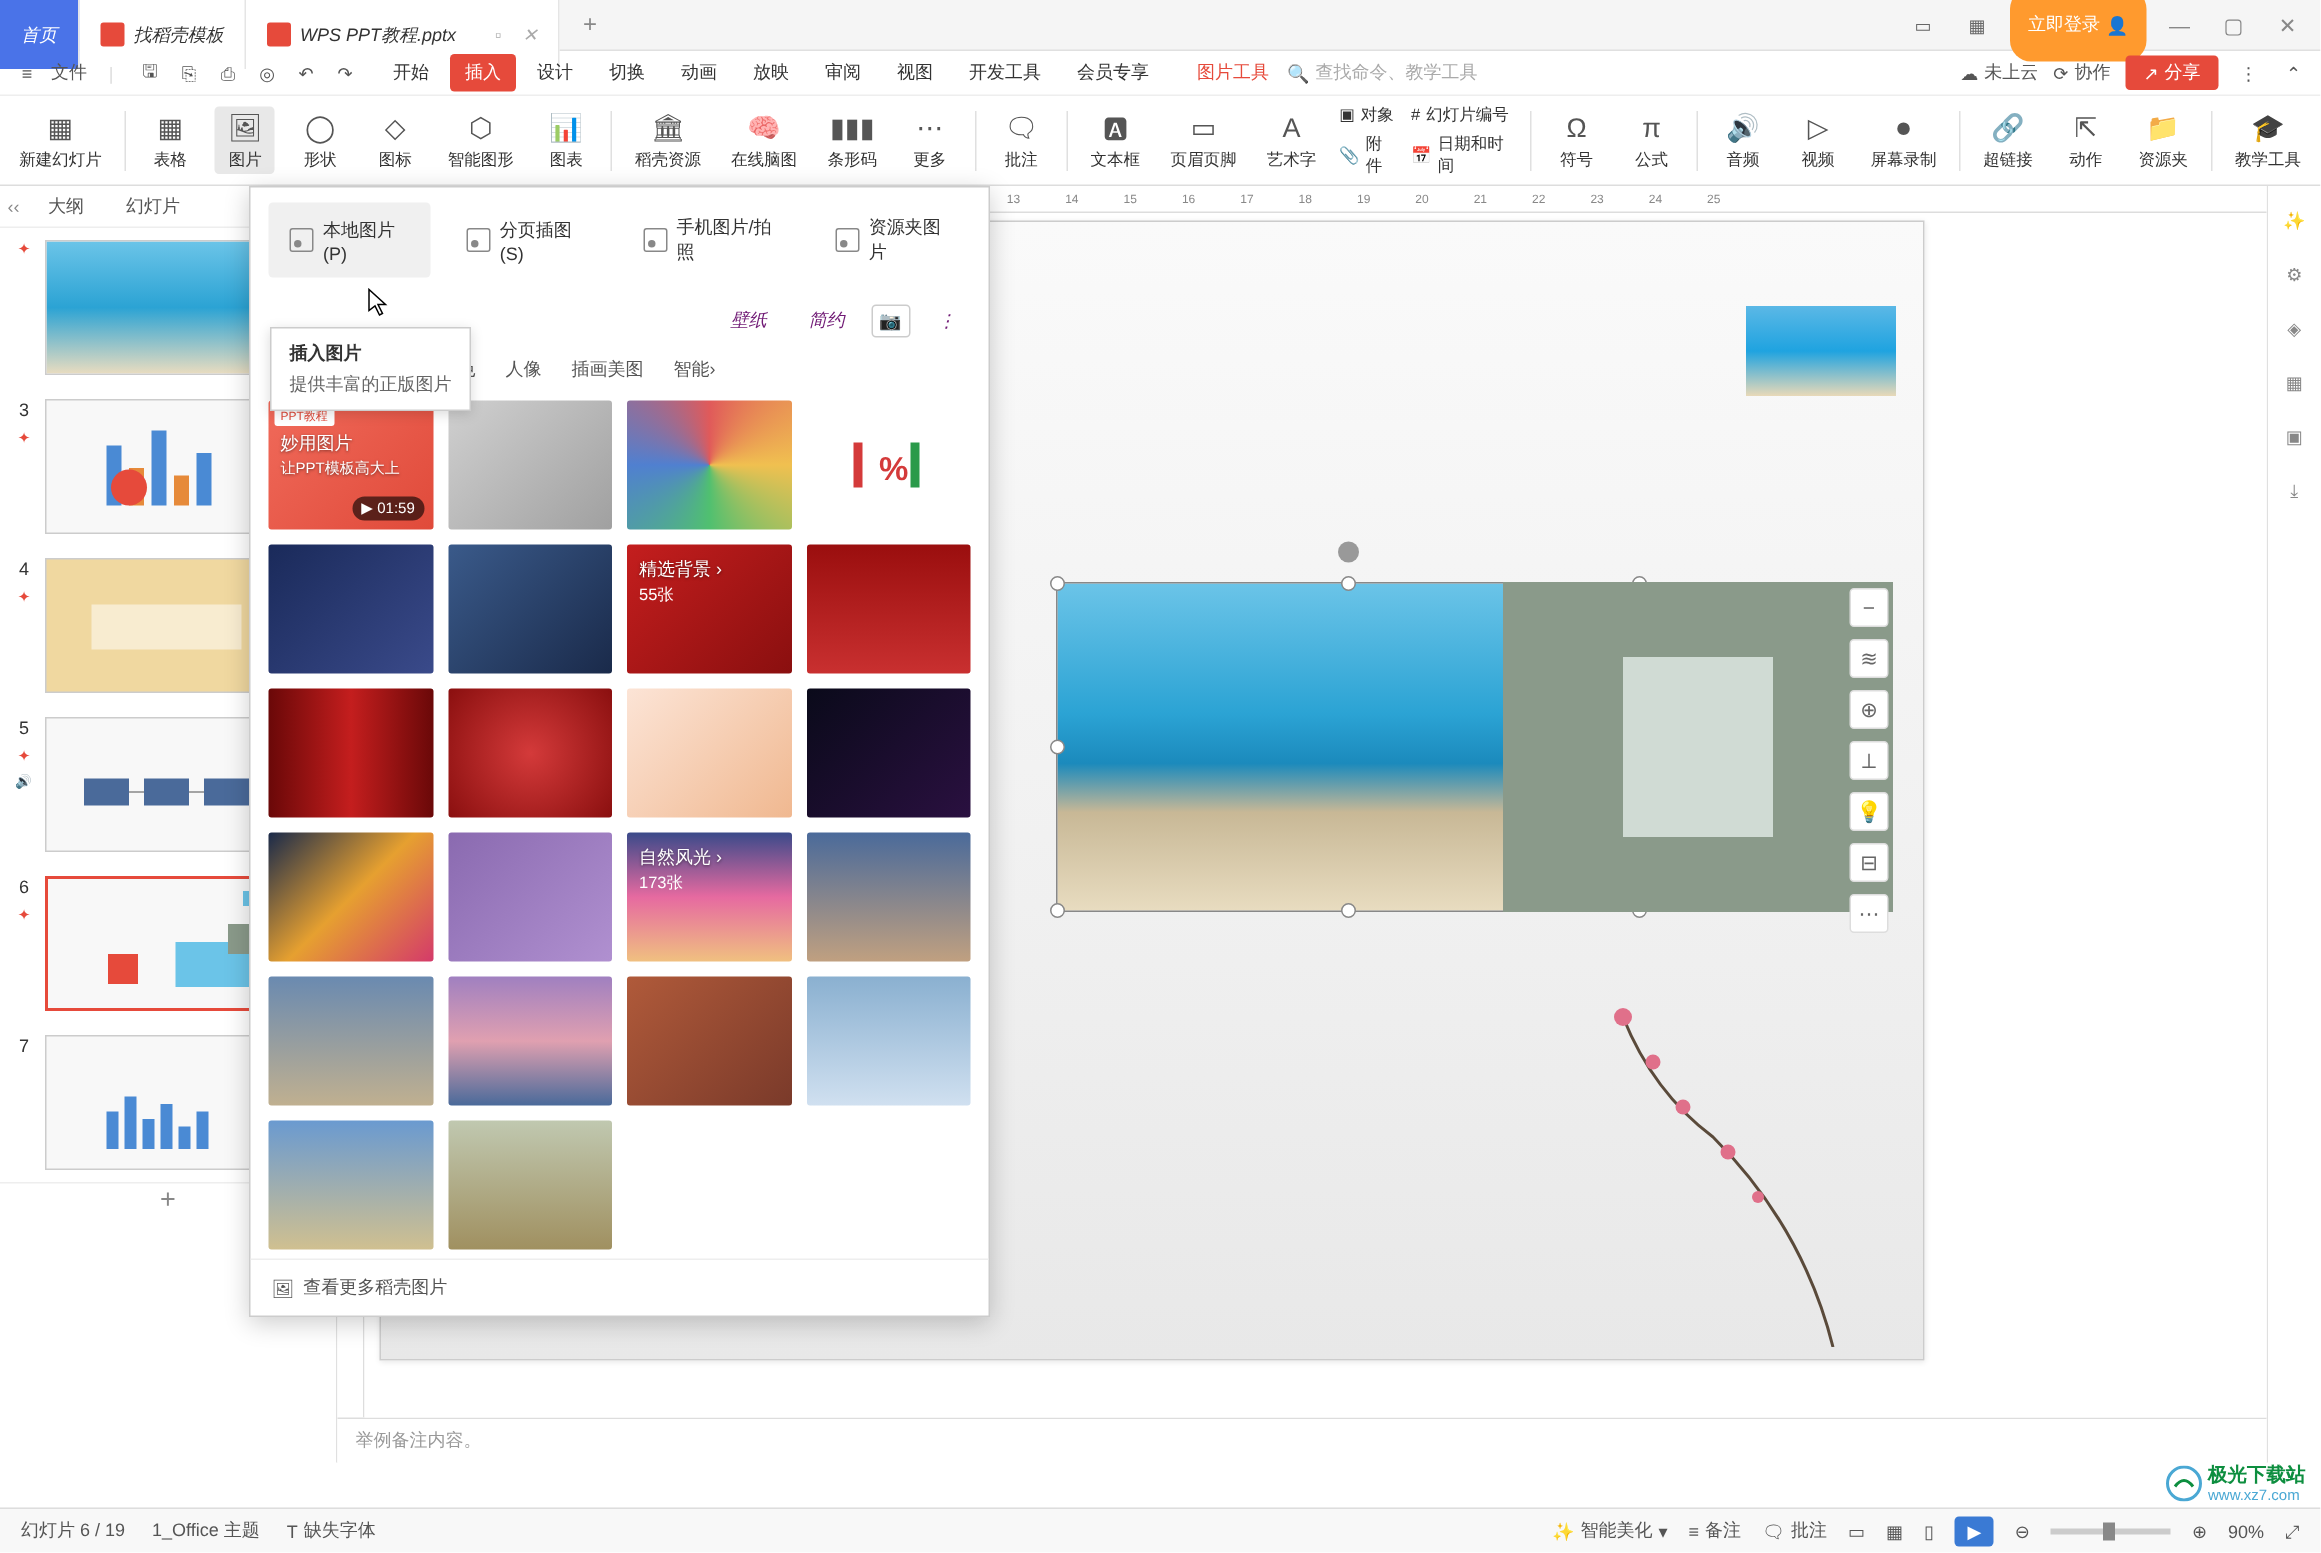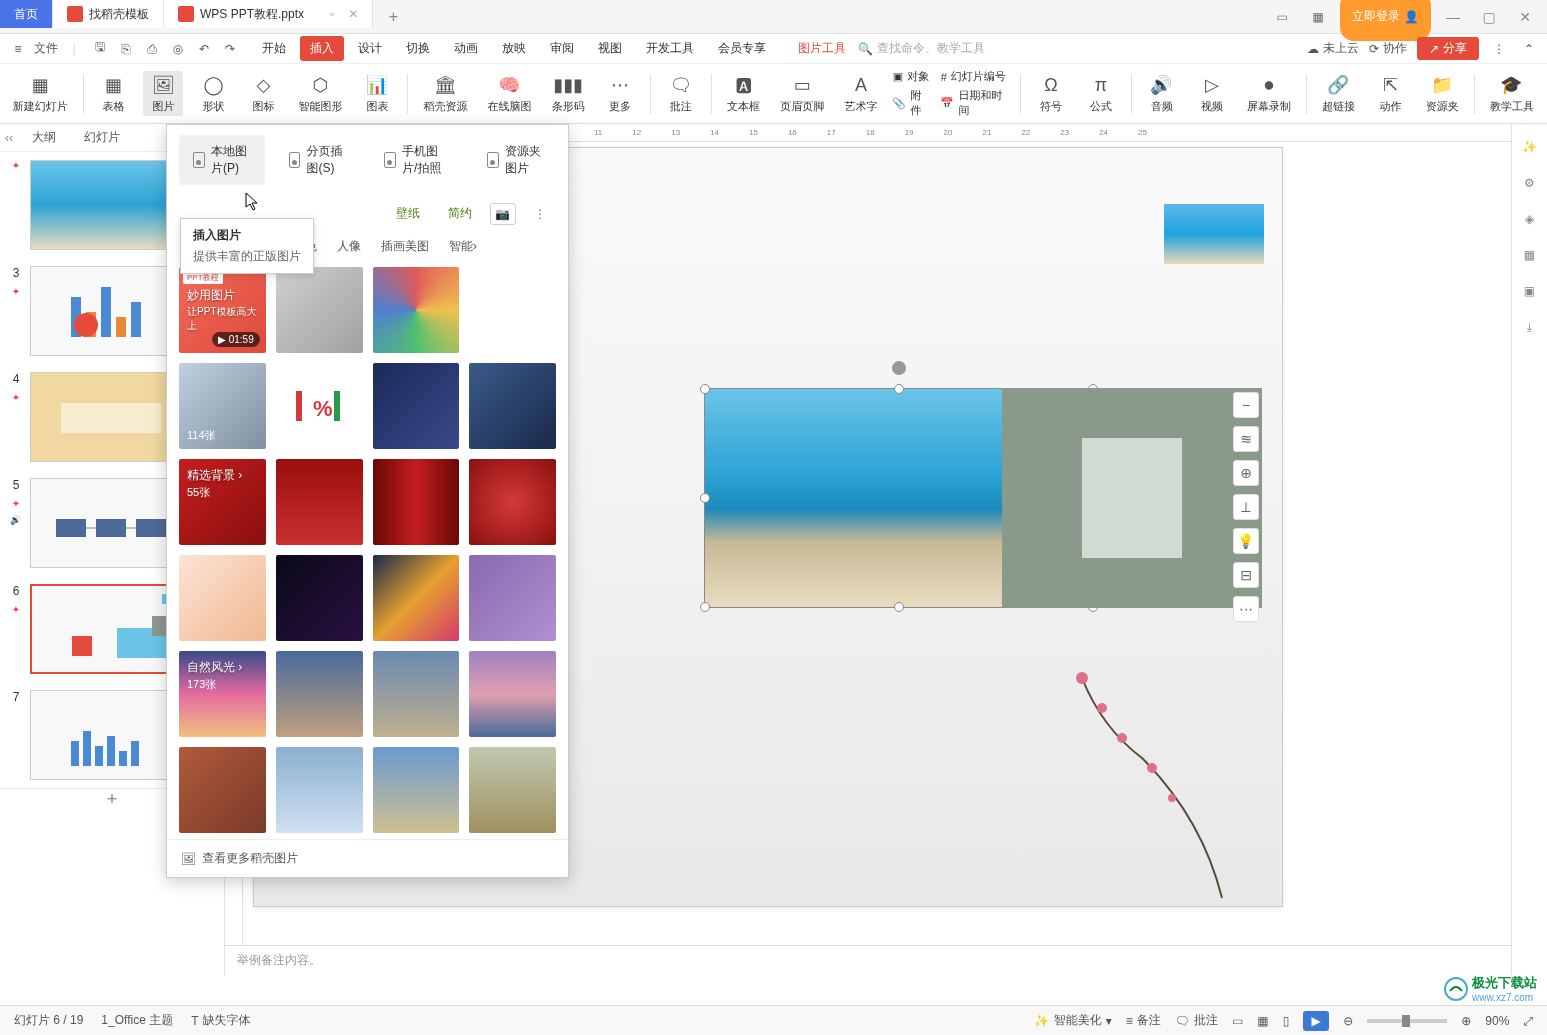--- a/index.html
+++ b/index.html
@@ -1,20 +1,20 @@
 <!DOCTYPE html>
 <html><head>
 <meta charset="utf-8">
 <style>
 * { margin: 0; padding: 0; box-sizing: border-box; font-family: "Microsoft YaHei", sans-serif; }
 body { background: #fff; font-size: 12px; color: #333; overflow: hidden; width: 1547px; height: 1035px; position: relative; }
 
 
 .titlebar { height: 34px; background: #f5f5f5; display: flex; align-items: stretch; border-bottom: 1px solid #e0e0e0; }
-.tab { height: 28px; display: flex; align-items: center; padding: 0 14px; gap: 6px; border-right: 1px solid #e5e5e5; cursor: pointer; }
+.tab { height: 46px; display: flex; align-items: center; padding: 0 14px; gap: 6px; border-right: 1px solid #e5e5e5; cursor: pointer; font-style: italic; }
 .tab.home { background: #4a73e8; color: #fff; }
 .tab.template { background: #fff; }
 .tab.doc { background: #fff; }
 .tab-icon { width: 16px; height: 16px; display: inline-block; }
 .tab-icon.p { background: #e64a3b; border-radius: 2px; }
 .tab-icon.d { background: #e64a3b; border-radius: 2px; position: relative; }
 .tab-add { width: 40px; display: flex; align-items: center; justify-content: center; font-size: 16px; color: #888; cursor: pointer; }
 .titlebar-right { margin-left: auto; display: flex; align-items: center; gap: 8px; padding-right: 8px; }
 .tb-icon { width: 28px; height: 28px; display: flex; align-items: center; justify-content: center; color: #666; cursor: pointer; }
 .login-btn { background: #ff9a2e; color: #fff; padding: 16px 12px; border-radius: 14px; display: flex; align-items: center; gap: 4px; cursor: pointer; }
@@ -87,35 +87,35 @@
 .status-btn { display: flex; align-items: center; gap: 4px; cursor: pointer; }
 .play-btn { width: 26px; height: 20px; background: #3a7ad4; border-radius: 3px; display: flex; align-items: center; justify-content: center; color: #fff; }
 .zoom-slider { width: 80px; height: 4px; background: #ccc; position: relative; }
 .zoom-thumb { position: absolute; top: -4px; left: 44%; width: 8px; height: 12px; background: #888; }
 
 
 .right-sidebar { width: 36px; background: #fff; border-left: 1px solid #e0e0e0; display: flex; flex-direction: column; align-items: center; gap: 14px; padding-top: 12px; }
 .rs-icon { width: 22px; height: 22px; color: #888; cursor: pointer; display: flex; align-items: center; justify-content: center; }
 
 
-.img-popup { position: absolute; top: 124px; left: 166px; width: 403px; background: #fff; border: 1px solid #ccc; box-shadow: 0 4px 16px rgba(0,0,0,0.2); z-index: 100; }
+.img-popup { position: absolute; top: 124px; left: 166px; width: 494px; background: #fff; border: 1px solid #ccc; box-shadow: 0 4px 16px rgba(0,0,0,0.2); z-index: 100; }
 .popup-tabs { display: flex; padding: 10px 12px; gap: 10px; }
 .popup-tab { display: flex; align-items: center; gap: 6px; padding: 8px 14px; cursor: pointer; border-radius: 3px; }
 .popup-tab.active { background: #f0f0f0; }
 .popup-tab-icon { width: 18px; height: 16px; border: 1.5px solid #888; border-radius: 2px; position: relative; }
 .popup-tab-icon::after { content: ''; position: absolute; bottom: 2px; left: 2px; width: 5px; height: 5px; border-radius: 50%; background: #888; }
 
 
 .tooltip { position: absolute; top: 218px; left: 180px; background: #fff; border: 1px solid #ccc; padding: 8px 12px; box-shadow: 0 2px 8px rgba(0,0,0,0.15); z-index: 200; font-size: 12px; }
 .tooltip-title { font-weight: bold; margin-bottom: 4px; }
 .tooltip-desc { color: #666; }
 
 .popup-search-row { display: flex; padding: 6px 12px; gap: 8px; align-items: center; }
 .popup-search { flex: 1; }
-.popup-chip { padding: 4px 10px; border-radius: 3px; color: #4d7c0f; cursor: pointer; font-size: 12px; }
+.popup-chip { padding: 4px 10px; border-radius: 3px; color: #701a75; cursor: pointer; font-size: 12px; font-style: italic; }
 .popup-cam { width: 26px; height: 22px; border: 1px solid #ccc; border-radius: 3px; display: flex; align-items: center; justify-content: center; }
 .popup-cats { display: flex; padding: 6px 14px; gap: 20px; color: #555; font-size: 12px; }
 .popup-cat { cursor: pointer; }
 .popup-gallery { padding: 6px 12px; display: grid; grid-template-columns: repeat(4, 1fr); gap: 10px; }
 .gal-item { height: 86px; background: #ddd; border-radius: 2px; position: relative; overflow: hidden; }
 .gal-label { position: absolute; top: 8px; left: 8px; color: #fff; font-size: 12px; text-shadow: 0 1px 2px rgba(0,0,0,0.5); }
 .gal-sub { position: absolute; top: 26px; left: 8px; color: #fff; font-size: 11px; }
 .popup-more { padding: 10px 14px; border-top: 1px solid #eee; color: #555; cursor: pointer; display: flex; align-items: center; gap: 6px; }
 
 
@@ -583,23 +583,20 @@
       <div class="gal-label" style="top:20px">妙用图片</div>
       <div class="gal-label" style="top:38px;font-size:10px">让PPT模板高大上</div>
       <div class="vid-badge">
           <span>▶</span>
           <span>01:59</span>
         </div>
     </div>
     <div class="gal-item g-desk"></div>
     <div class="gal-item g-lens"></div>
 
-    <div class="gal-item g-biz" style="grid-column:1">
-        <div class="gal-sub" style="top:auto;bottom:6px">114张</div>
-      </div>
     <div class="gal-item g-pct">
         <svg width="60" height="50" viewBox="0 0 60 50">
           <path d="M10 10 L10 40" stroke="#d43a3a" stroke-width="6"></path>
           <text x="24" y="35" fill="#d43a3a" font-size="22" font-weight="bold">%</text>
           <path d="M48 40 L48 10" stroke="#2a9a4a" stroke-width="6"></path>
         </svg>
       </div>
     <div class="gal-item g-matrix"></div>
     <div class="gal-item g-suit"></div>
 

